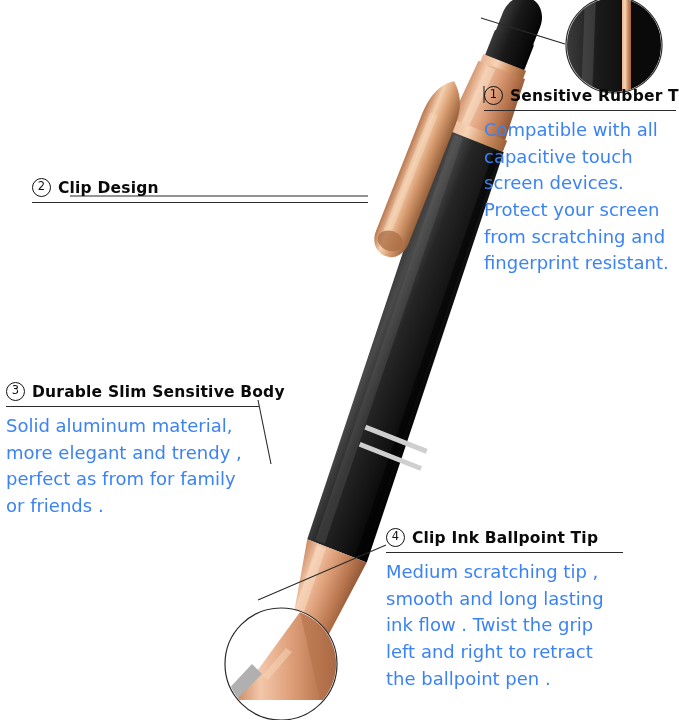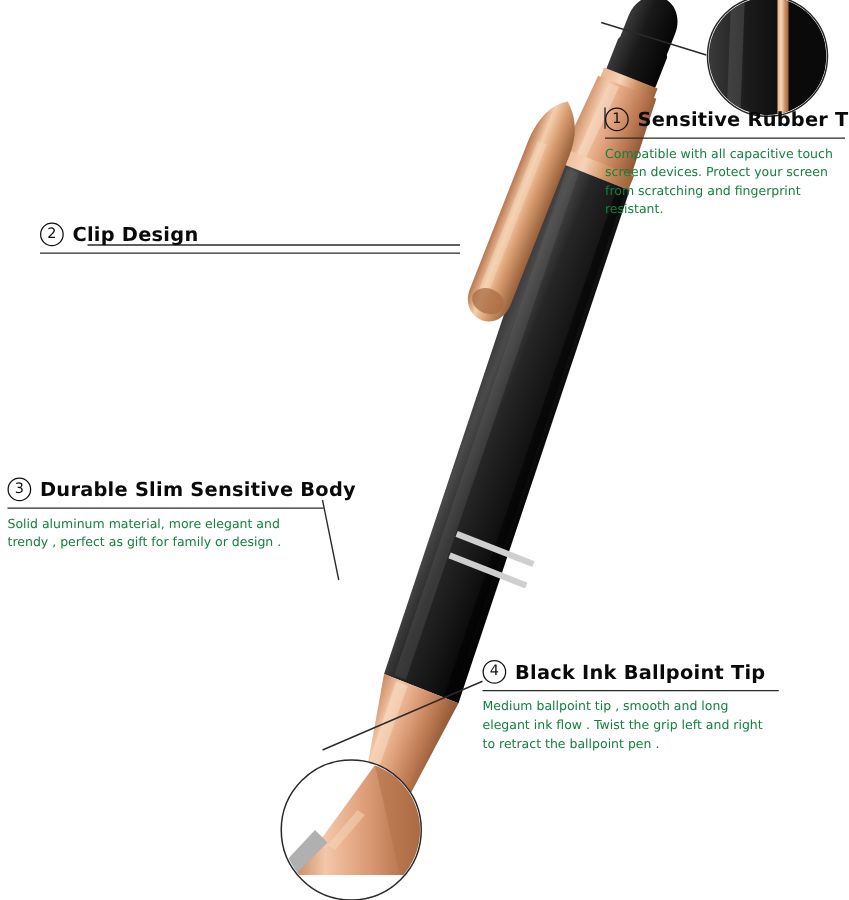--- a/index.html
+++ b/index.html
@@ -54,23 +54,23 @@
     font-weight: bold;
     letter-spacing: 0.2px;
     color: #0a0a0a;
   }
   .rule {
     height: 1px;
     background: #2a2a2a;
     margin-top: 5px;
   }
   .desc {
-    font-size: 10px;
+    font-size: 18px;
     line-height: 1.48;
-    color: #15803d;
+    color: #3b82f6;
     margin-top: 6px;
   }
 
   
   #callout-1 { left: 484px; top: 86px; width: 192px; }
   #callout-2 { left: 32px;  top: 178px; width: 336px; }
   #callout-3 { left: 6px;   top: 382px; width: 253px; }
   #callout-4 { left: 386px; top: 528px; width: 237px; }
 
   #callout-1 .rule { width: 192px; }
@@ -222,25 +222,25 @@
     </div>
     <div class="rule"></div>
   </div>
 
   <div class="callout" id="callout-3">
     <div class="title-row">
       <span class="num">3</span>
       <span class="title">Durable Slim Sensitive Body</span>
     </div>
     <div class="rule"></div>
-    <div class="desc">Solid aluminum material, more elegant and trendy , perfect as gift for family or design .</div>
+    <div class="desc">Solid aluminum material, more elegant and trendy , perfect as from for family or friends .</div>
   </div>
 
   <div class="callout" id="callout-4">
     <div class="title-row">
       <span class="num">4</span>
-      <span class="title">Black Ink Ballpoint Tip</span>
-    </div>
-    <div class="rule"></div>
-    <div class="desc">Medium ballpoint tip , smooth and long elegant ink flow . Twist the grip left and right to retract the ballpoint pen .</div>
+      <span class="title">Clip Ink Ballpoint Tip</span>
+    </div>
+    <div class="rule"></div>
+    <div class="desc">Medium scratching tip , smooth and long lasting ink flow . Twist the grip left and right to retract the ballpoint pen .</div>
   </div>
 
 </div>
 
 </body></html>

